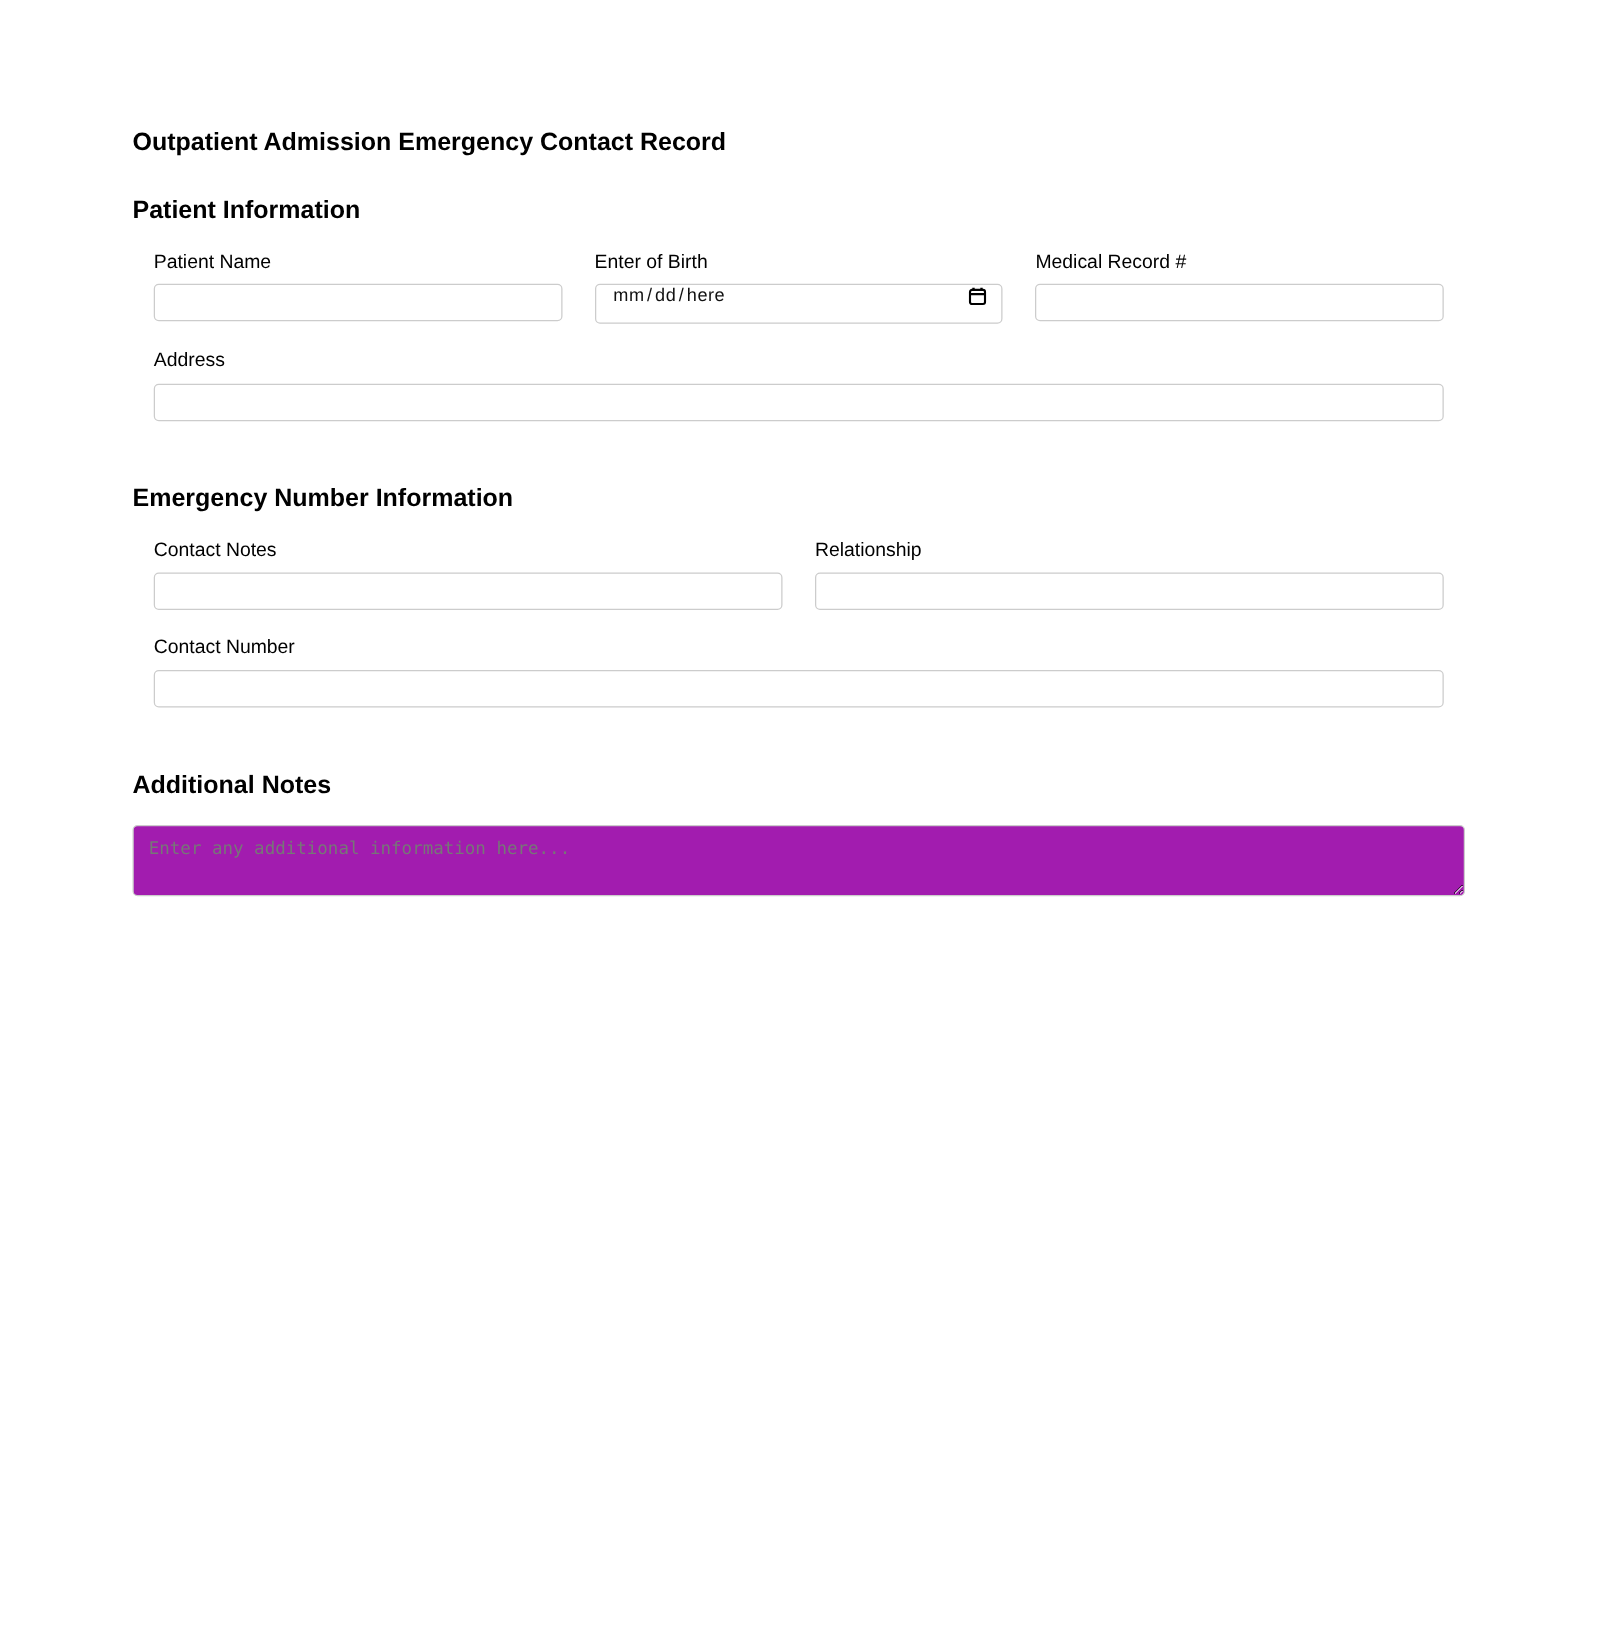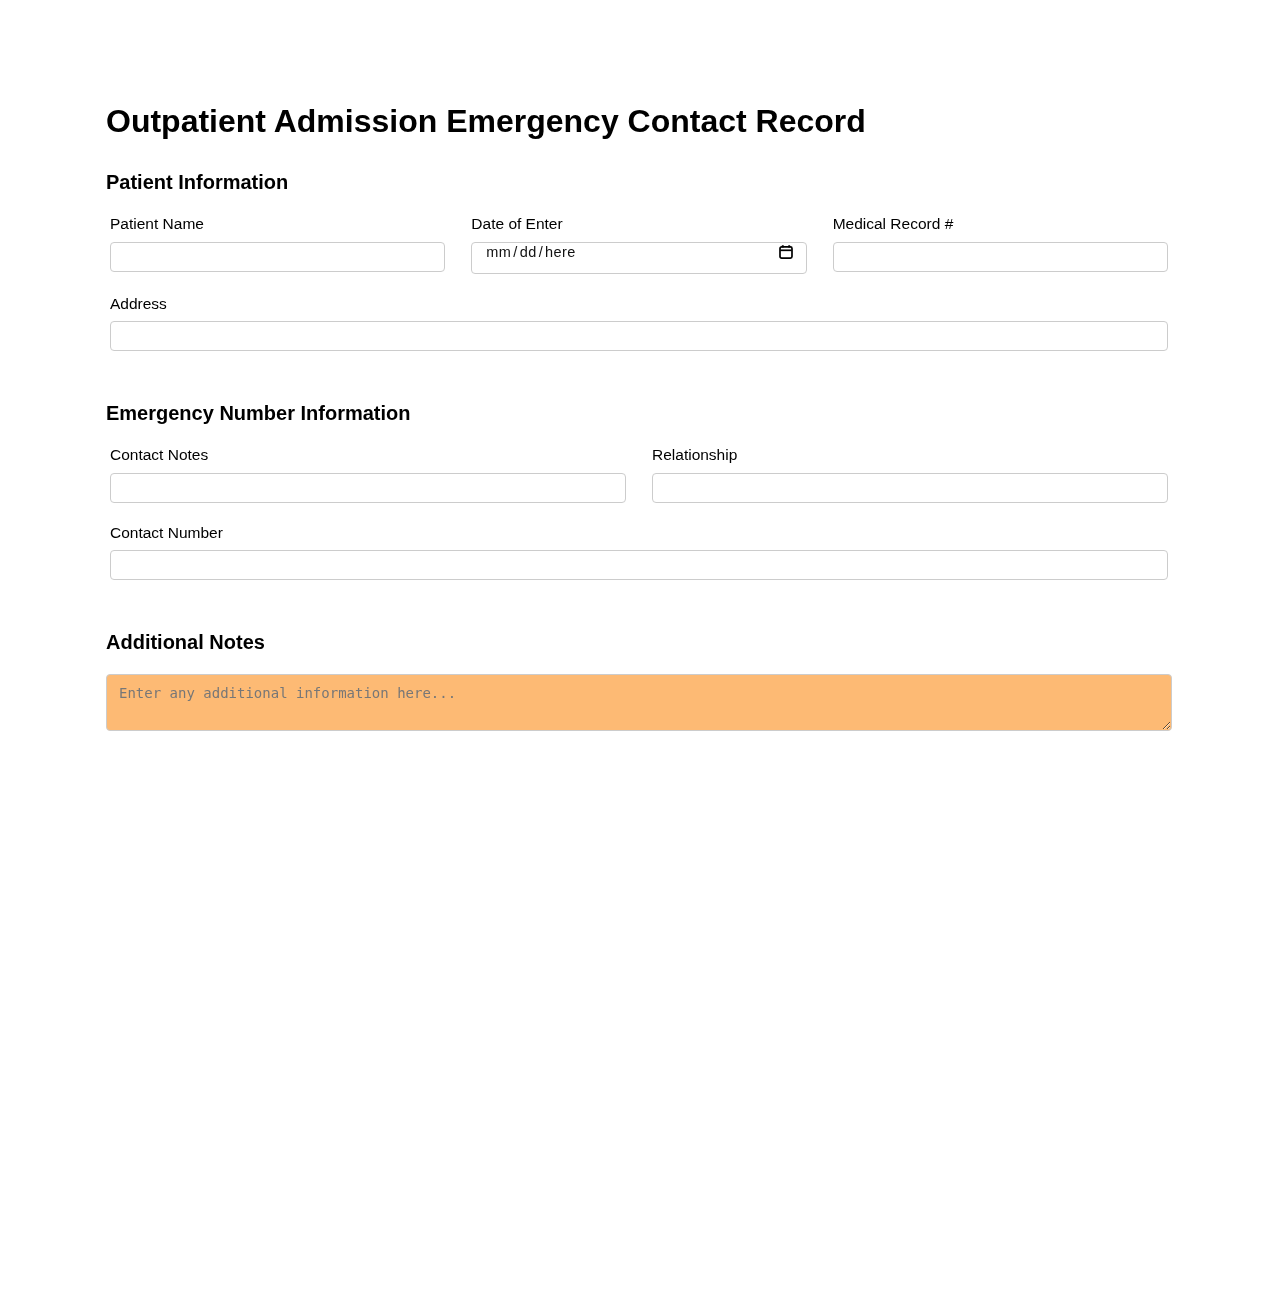--- a/index.html
+++ b/index.html
@@ -1,31 +1,31 @@
 <!DOCTYPE html>
 <html><head>
 <meta charset="utf-8">
 <style>
   * { box-sizing: border-box; }
   html, body { margin: 0; padding: 0; background: #ffffff; color: #000000; }
   body { font-family: "Liberation Sans", sans-serif; width: 1278px; }
   .container { width: 1066px; margin: 0 auto; padding: 102px 0 60px; }
 
   h1.page-title {
-    font-size: 32px; line-height: 1.2; font-weight: 700;
+    font-size: 20px; line-height: 1.2; font-weight: 700;
     margin: 0 0 30px; letter-spacing: 0;
   }
   .form-section { margin: 0 0 50px; }
   .form-section:last-child { margin-bottom: 0; }
   h3.section-heading {
     font-size: 20px; line-height: 1.2; font-weight: 700;
     margin: 0 0 20px;
   }
 
-  .row { display: flex; gap: 26px; margin: 0 4px 20px; }
+  .row { display: flex; gap: 26px; margin: 0 17px 20px; }
   .row:last-child { margin-bottom: 0; }
   .field { flex: 1; display: flex; flex-direction: column; min-width: 0; }
   .field.full { flex: none; width: 100%; }
   .field-label {
     font-size: 15.5px; line-height: 1.25; color: #000;
     margin: 0 0 8px; display: block;
   }
 
   input.text-input {
     width: 100%; height: 30px;
@@ -48,42 +48,42 @@
   .date-spacer { flex: 1; }
   .calendar-icon { width: 17px; height: 17px; display: flex; align-items: center; justify-content: center; cursor: pointer; }
   .calendar-icon svg { display: block; }
 
   textarea.notes-textarea {
     width: 100%; height: 57px;
     border: 1px solid #cccccc; border-radius: 4px;
     padding: 9px 12px;
     font-family: "DejaVu Sans Mono", "Liberation Mono", monospace;
     font-size: 14px; line-height: 1.4; color: #000;
-    resize: vertical; outline: none; background: #fdba74;
+    resize: vertical; outline: none; background: #a21caf;
   }
   textarea.notes-textarea::placeholder { color: #777777; opacity: 1; }
 </style>
 </head>
 <body>
 
 <div class="container">
 
   <h1 class="page-title">Outpatient Admission Emergency Contact Record</h1>
 
   <section class="form-section">
     <h3 class="section-heading">Patient Information</h3>
 
     <div class="row">
       <div class="field">
         <label class="field-label">Patient Name</label>
         <input class="text-input" type="text" value="" style="">
       </div>
 
       <div class="field">
-        <label class="field-label">Date of Enter</label>
+        <label class="field-label">Enter of Birth</label>
         <div class="date-input">
           <span class="date-segments">
             <span class="seg">mm</span>
             <span class="seg">/</span>
             <span class="seg">dd</span>
             <span class="seg">/</span>
             <span class="seg">here</span>
           </span>
           <span class="date-spacer"></span>
           <span class="calendar-icon">

